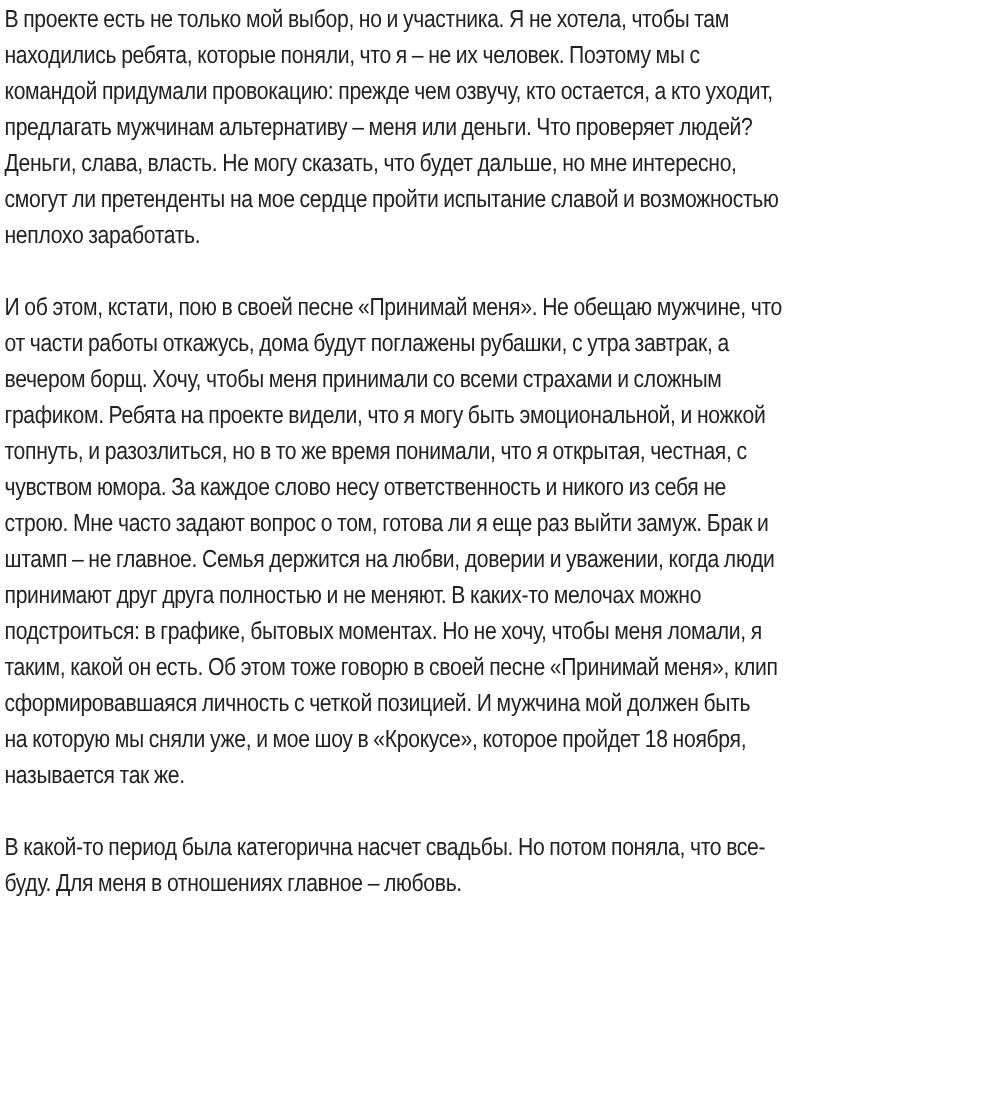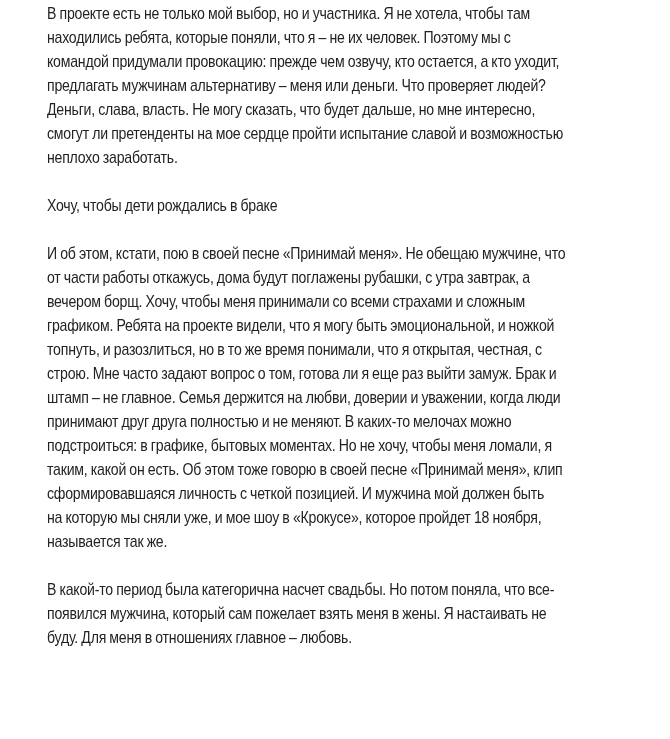--- a/index.html
+++ b/index.html
@@ -26,21 +26,20 @@
       word-spacing: -0.5px;
     }
     .article p {
       margin: 0 0 24px 0;
       white-space: normal;
     }
     .line {
       display: block;
       white-space: nowrap;
       transform-origin: left center;
-      margin-left: 44px;
     }
     .condensed {
       display: inline-block;
       transform: scaleX(0.86);
       transform-origin: left center;
       white-space: nowrap;
     }
   </style>
 </head>
 <body>
@@ -49,38 +48,35 @@
   <p>
     <span class="line"><span class="condensed">В проекте есть не только мой выбор, но и участника. Я не хотела, чтобы там</span></span>
     <span class="line"><span class="condensed">находились ребята, которые поняли, что я – не их человек. Поэтому мы с</span></span>
     <span class="line"><span class="condensed">командой придумали провокацию: прежде чем озвучу, кто остается, а кто уходит,</span></span>
     <span class="line"><span class="condensed">предлагать мужчинам альтернативу – меня или деньги. Что проверяет людей?</span></span>
     <span class="line"><span class="condensed">Деньги, слава, власть. Не могу сказать, что будет дальше, но мне интересно,</span></span>
     <span class="line"><span class="condensed">смогут ли претенденты на мое сердце пройти испытание славой и возможностью</span></span>
     <span class="line"><span class="condensed">неплохо заработать.</span></span>
   </p>
 
-  <p>
-    <span class="line"><span class="condensed">Хочу, чтобы дети рождались в браке</span></span>
-  </p>
 
   <p>
     <span class="line"><span class="condensed">И об этом, кстати, пою в своей песне «Принимай меня». Не обещаю мужчине, что</span></span>
     <span class="line"><span class="condensed">от части работы откажусь, дома будут поглажены рубашки, с утра завтрак, а</span></span>
     <span class="line"><span class="condensed">вечером борщ. Хочу, чтобы меня принимали со всеми страхами и сложным</span></span>
     <span class="line"><span class="condensed">графиком. Ребята на проекте видели, что я могу быть эмоциональной, и ножкой</span></span>
     <span class="line"><span class="condensed">топнуть, и разозлиться, но в то же время понимали, что я открытая, честная, с</span></span>
+    <span class="line"><span class="condensed">чувством юмора. За каждое слово несу ответственность и никого из себя не</span></span>
     <span class="line"><span class="condensed">строю. Мне часто задают вопрос о том, готова ли я еще раз выйти замуж. Брак и</span></span>
     <span class="line"><span class="condensed">штамп – не главное. Семья держится на любви, доверии и уважении, когда люди</span></span>
     <span class="line"><span class="condensed">принимают друг друга полностью и не меняют. В каких-то мелочах можно</span></span>
     <span class="line"><span class="condensed">подстроиться: в графике, бытовых моментах. Но не хочу, чтобы меня ломали, я</span></span>
     <span class="line"><span class="condensed">таким, какой он есть. Об этом тоже говорю в своей песне «Принимай меня», клип</span></span>
     <span class="line"><span class="condensed">сформировавшаяся личность с четкой позицией. И мужчина мой должен быть</span></span>
     <span class="line"><span class="condensed">на которую мы сняли уже, и мое шоу в «Крокусе», которое пройдет 18 ноября,</span></span>
     <span class="line"><span class="condensed">называется так же.</span></span>
   </p>
 
   <p>
     <span class="line"><span class="condensed">В какой-то период была категорична насчет свадьбы. Но потом поняла, что все-</span></span>
-    <span class="line"><span class="condensed">появился мужчина, который сам пожелает взять меня в жены. Я настаивать не</span></span>
     <span class="line"><span class="condensed">буду. Для меня в отношениях главное – любовь.</span></span>
   </p>
 </div>
 
 </body></html>

